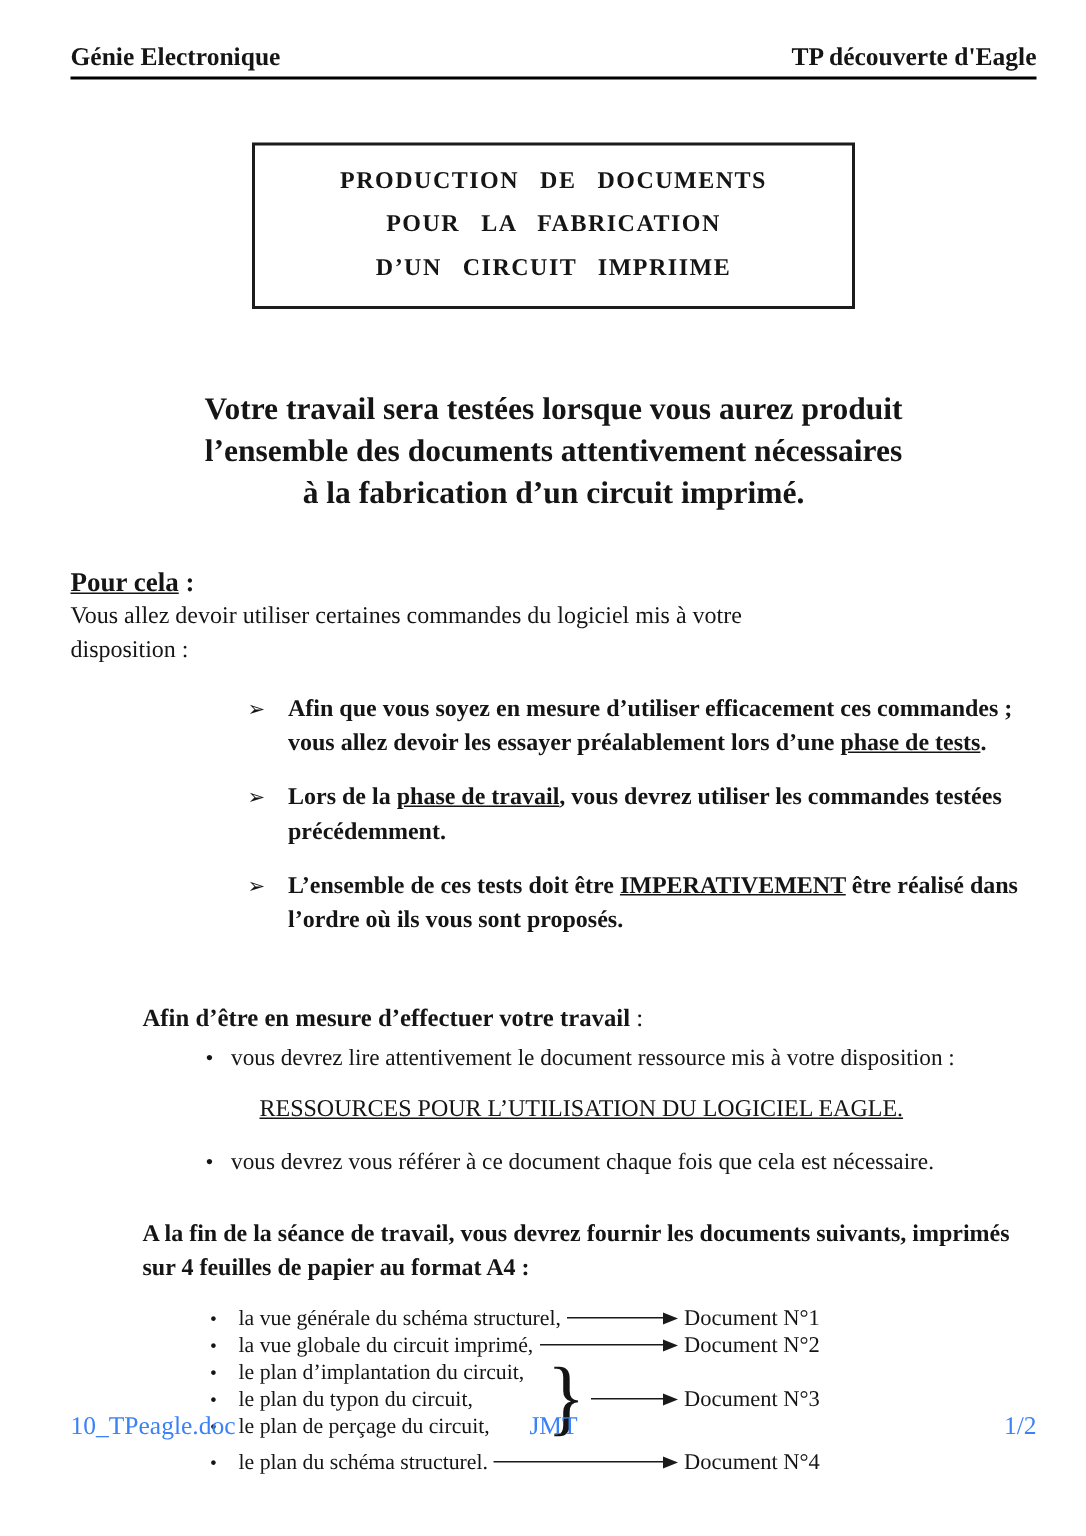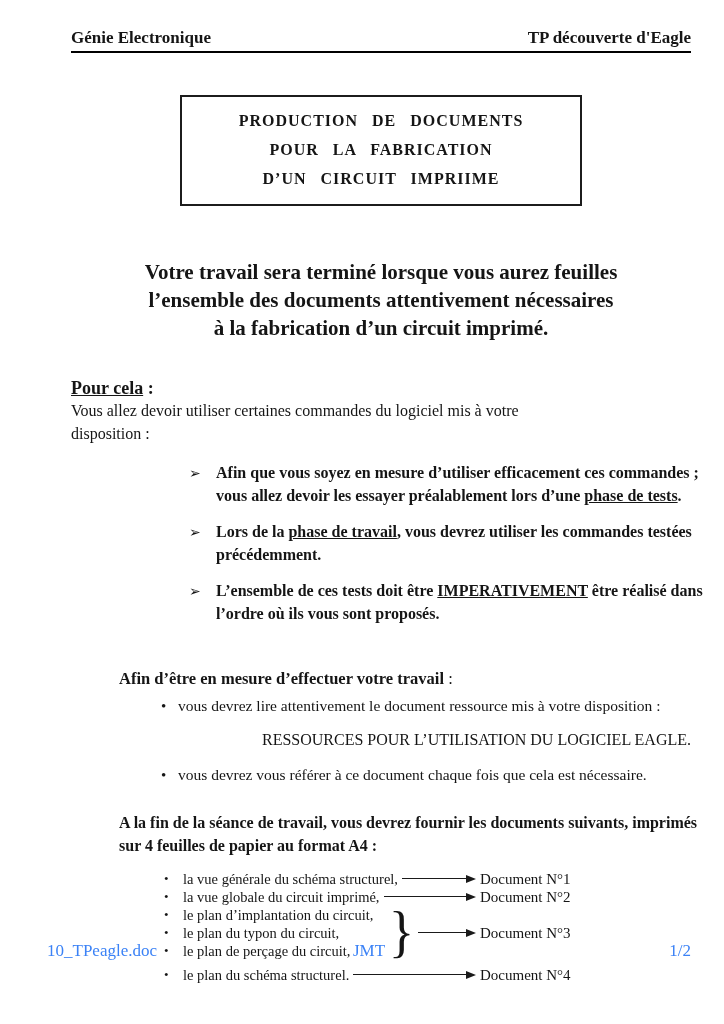--- a/index.html
+++ b/index.html
@@ -1,21 +1,20 @@
 <!DOCTYPE html>
 <html><head>
 <meta charset="utf-8">
 <style>
   * { margin:0; padding:0; box-sizing:border-box; }
   html,body { background:#e8e8e8; }
   body { font-family:"Liberation Serif","DejaVu Serif",serif; color:#151515; }
   .page {
     position:relative; width:724px; height:1024px; background:#ffffff;
     overflow:hidden;
-    padding-left:24px;
   }
   .margins { padding:0 33px 0 47px; }
 
   
   .doc-header {
     display:flex; justify-content:space-between; align-items:flex-end;
     padding-top:28px; font-weight:bold; font-size:17px;
   }
   .doc-header-rule { border-bottom:2px solid #000; padding-bottom:3px;
     display:flex; justify-content:space-between; width:100%; }
@@ -47,21 +46,21 @@
   .d-text u, .underlined { text-decoration:underline; }
 
   
   .resources { margin-top:44px; margin-left:48px; font-size:15.5px; }
   .res-heading { font-size:16.5px; }
   .res-heading b { font-weight:bold; }
   .res-bullet { display:flex; margin-left:42px; line-height:22px; }
   .res-bullet.first { margin-top:6px; }
   .res-bullet.second { margin-top:15px; }
   .b-marker { flex:none; width:17px; font-size:15px; }
-  .res-doc-title { margin:14px 0 0 78px; font-size:16px;text-align:right; }
+  .res-doc-title { margin:14px 0 0 78px; text-decoration:underline; font-size:16px; }
 
   
   .deliverables { margin-top:25px; margin-left:48px; }
   .del-heading { font-weight:bold; font-size:16px; line-height:23px; width:600px; }
   .del-list { position:relative; margin:13px 0 0 45px; width:452px; font-size:14.5px; }
   .del-row { display:flex; align-items:center; height:18px; }
   .del-row.last { margin-top:6px; }
   .del-bullet { flex:none; width:19px; font-size:13px; }
   .del-text { white-space:nowrap; }
   .del-doc { flex:none; width:136px; font-size:15px; }
@@ -97,21 +96,21 @@
       </div>
     </div>
 
     <div class="title-box">
       <div>PRODUCTION DE DOCUMENTS</div>
       <div>POUR LA FABRICATION</div>
       <div>D’UN CIRCUIT IMPRIIME</div>
     </div>
 
     <div class="intro">
-      <div>Votre travail sera terminé lorsque vous aurez feuilles</div>
+      <div>Votre travail sera testées lorsque vous aurez produit</div>
       <div>l’ensemble des documents attentivement nécessaires</div>
       <div>à la fabrication d’un circuit imprimé.</div>
     </div>
 
     <div class="pour-cela">
       <div class="pc-label"><span class="ul">Pour cela</span><span> :</span></div>
       <div class="pc-text">Vous allez devoir utiliser certaines commandes du logiciel mis à votre disposition :</div>
     </div>
 
     <div class="directives">

